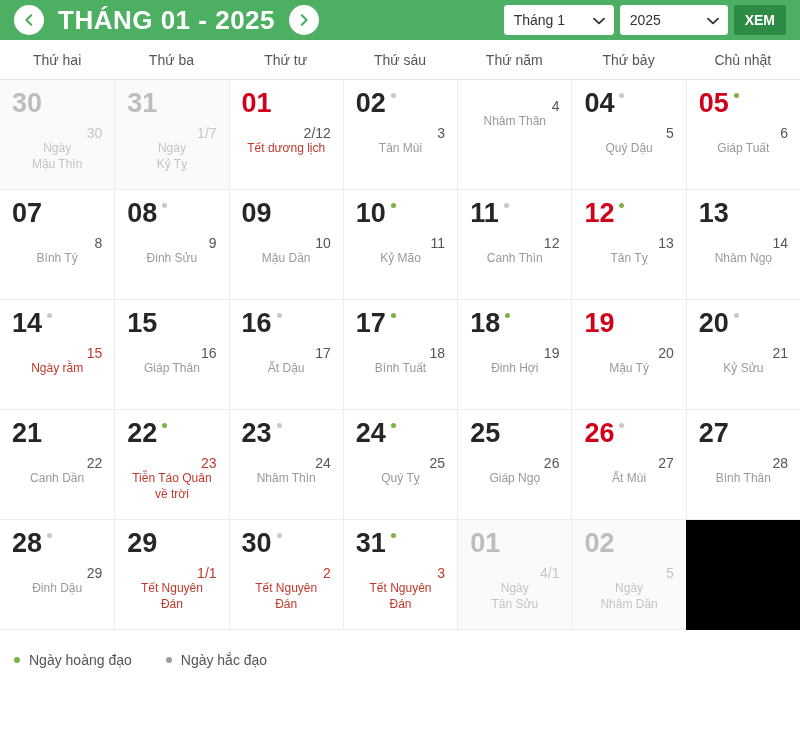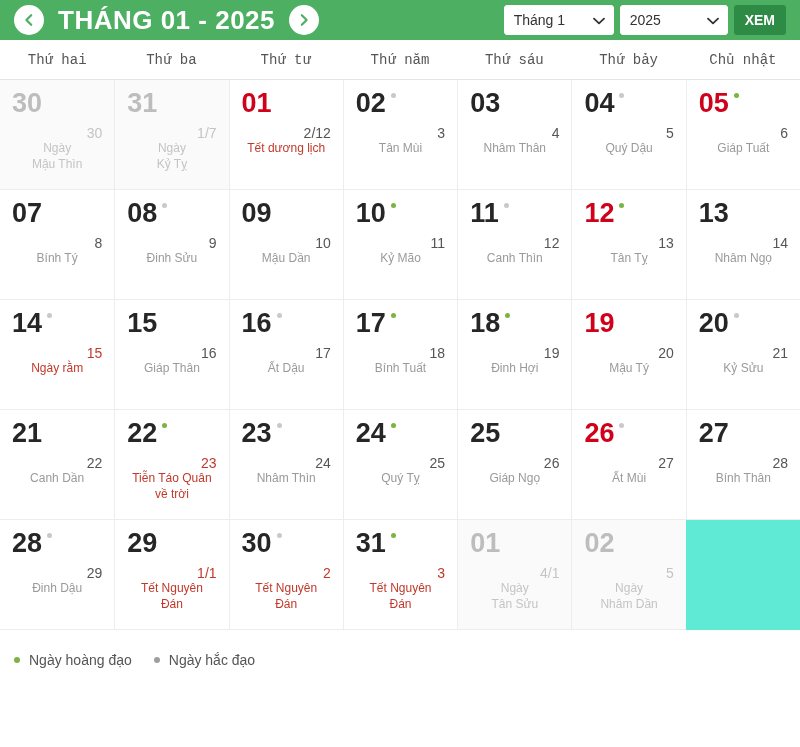--- a/index.html
+++ b/index.html
@@ -92,36 +92,35 @@
     font-family: "Liberation Sans", sans-serif;
   }
 
   
   .weekdays {
     display: grid;
     grid-template-columns: repeat(7, 1fr);
     height: 40px;
     border-bottom: 1px solid #e4e4e4;
     background: #ffffff;
-    font-family: Liberation Mono, monospace;
   }
   .weekday {
     display: flex;
     align-items: center;
     justify-content: center;
     font-size: 14px;
     color: #555555;
   }
 
   
   .cal-grid {
     display: grid;
     grid-template-columns: repeat(7, 1fr);
     grid-auto-rows: 110px;
-    background: #5eead4;
+    background: #000000;
   }
   .cal-grid .day-cell:nth-child(7n+1) { border-left: none; }
 
   .day-cell {
     position: relative;
     border-left: 1px solid #ededed;
     border-bottom: 1px solid #ededed;
     padding: 10px 12px 6px 12px;
     background: #ffffff;
     cursor: pointer;
@@ -174,21 +173,21 @@
     color: #9a9a9a;
     line-height: 1.35;
   }
   .cell-note.red { color: #c0392b; }
   .cell-note.muted { color: #c4c4c4; }
 
   
   .legend {
     display: flex;
     align-items: center;
-    gap: 22px;
+    gap: 34px;
     padding: 13px 0 0 14px;
     height: 47px;
   }
   .legend-item {
     display: flex;
     align-items: center;
     font-size: 14px;
     color: #555555;
   }
   .legend-dot {
@@ -242,22 +241,22 @@
     </span>
 
     <button class="btn-xem">XEM</button>
   </div>
 </div>
 
 <div class="weekdays">
   <div class="weekday">Thứ hai</div>
   <div class="weekday">Thứ ba</div>
   <div class="weekday">Thứ tư</div>
+  <div class="weekday">Thứ sáu</div>
   <div class="weekday">Thứ năm</div>
-  <div class="weekday">Thứ sáu</div>
   <div class="weekday">Thứ bảy</div>
   <div class="weekday">Chủ nhật</div>
 </div>
 
 <div class="cal-grid" id="cal-grid">
     <div class="day-cell inactive">
       <div class="solar-row">
         <div class="solar-num muted">30</div>
       </div>
       <div class="lunar-num muted">30</div>
@@ -279,23 +278,20 @@
     </div>
     <div class="day-cell">
       <div class="solar-row">
         <div class="solar-num">02</div>
         <span class="dot bad"></span>
       </div>
       <div class="lunar-num">3</div>
       <div class="cell-note">Tân Mùi</div>
     </div>
     <div class="day-cell">
-      <div class="solar-row">
-        <div class="solar-num">03</div>
-      </div>
       <div class="lunar-num">4</div>
       <div class="cell-note">Nhâm Thân</div>
     </div>
     <div class="day-cell">
       <div class="solar-row">
         <div class="solar-num">04</div>
         <span class="dot bad"></span>
       </div>
       <div class="lunar-num">5</div>
       <div class="cell-note">Quý Dậu</div>

